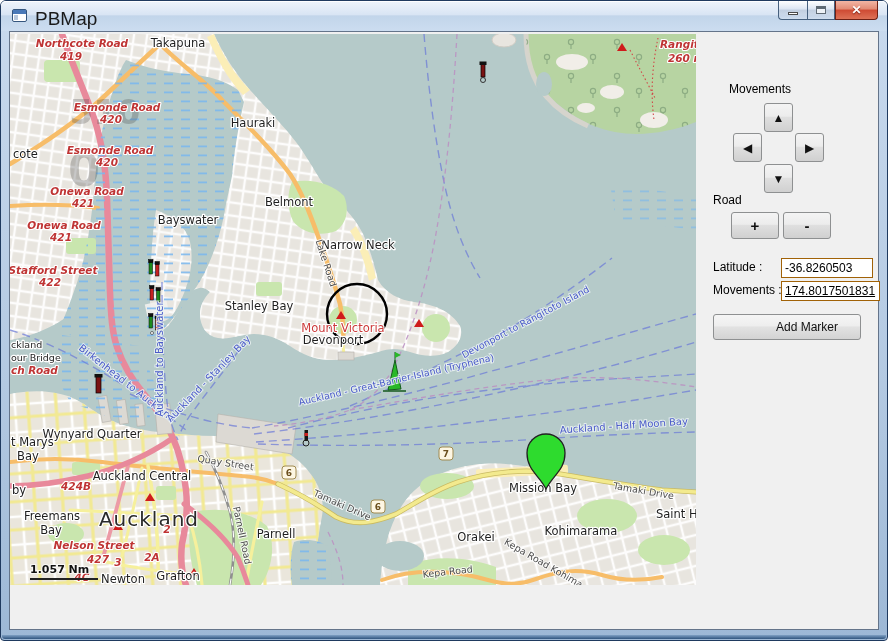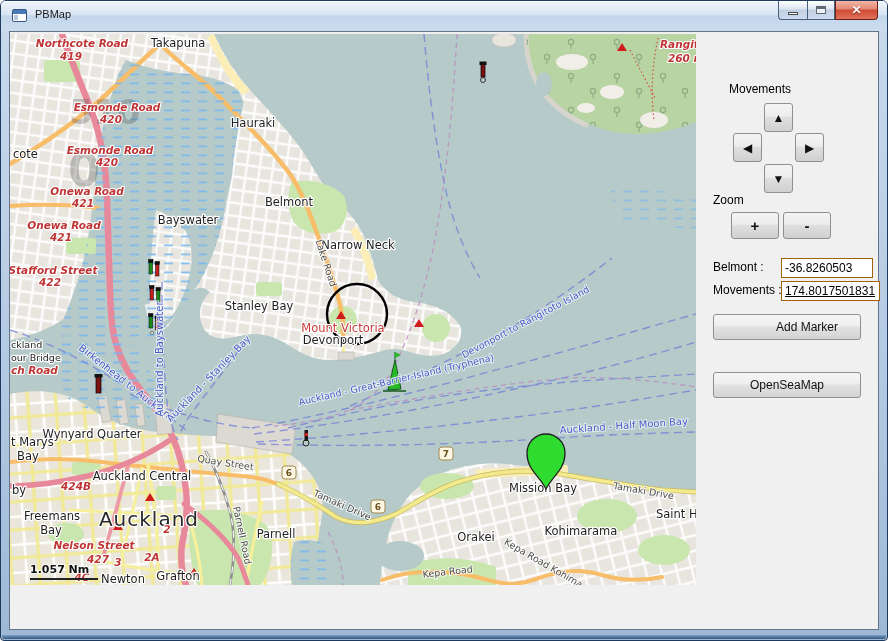--- a/index.html
+++ b/index.html
@@ -6,21 +6,21 @@
   #stage{position:relative;width:888px;height:641px;overflow:hidden;}
   
   .win{position:absolute;inset:0;border:1px solid #1f3a5f;border-radius:6px 6px 4px 4px;
        background:linear-gradient(180deg,#c9daee 0%,#b3c9e2 60%,#9db8d6 100%);box-sizing:border-box;}
   .titlebar{position:absolute;left:0;top:0;right:0;height:30px;border-radius:5px 5px 0 0;
        background:linear-gradient(180deg,#eef4fb 0%,#d9e5f4 45%,#c2d5ea 50%,#ccddf0 100%);
        box-shadow:inset 0 1px 0 rgba(255,255,255,.9);}
   .app-icon{position:absolute;left:11px;top:8px;width:15px;height:13px;border:1px solid #35567e;background:#fff;border-radius:2px;box-sizing:border-box;}
   .app-icon::before{content:"";position:absolute;left:0;top:0;right:0;height:4px;background:#4a79b8;}
   .app-icon::after{content:"";position:absolute;left:1px;top:5px;width:4px;bottom:1px;background:#b8c8dd;}
-  .title-text{position:absolute;left:34px;top:7px;font-size:11px;color:#1a1a1a;}
+  .title-text{position:absolute;left:34px;top:7px;font-size:19px;color:#1a1a1a;}
   .cap-btns{position:absolute;top:0;right:9px;height:20px;display:flex;}
   .cap-btn{height:19px;border:1px solid #46607e;border-top:none;box-sizing:border-box;
        background:linear-gradient(180deg,rgba(255,255,255,.95),rgba(216,226,240,.65) 45%,rgba(168,184,206,.55) 50%,rgba(212,224,240,.75));
        display:flex;align-items:center;justify-content:center;}
   .cap-btn.min{width:29px;border-radius:0 0 0 4px;border-right:none;}
   .cap-btn.max{width:28px;}
   .cap-btn.close{width:43px;border-radius:0 0 4px 0;border-color:#6e2014;
        background:linear-gradient(180deg,#f2b5a4,#e28a74 45%,#cf4a33 50%,#dd7257);}
   .glyph-min{width:10px;height:3px;background:#fdfdfd;border:1px solid #4a4a4a;box-sizing:border-box;margin-top:6px;}
   .glyph-max{width:10px;height:8px;border:1px solid #5f6a74;border-top:3px solid #5f6a74;background:rgba(255,255,255,.7);box-sizing:border-box;}
@@ -368,32 +368,31 @@
     <button class="abtn" style="left:723px;top:101px;">
           <span>◀</span>
         </button>
     <button class="abtn" style="left:785px;top:101px;">
           <span>▶</span>
         </button>
     <button class="abtn" style="left:754px;top:132px;">
           <span>▼</span>
         </button>
 
-    <div class="plabel" style="left:703px;top:161px;">Zoom</div>
+    <div class="plabel" style="left:703px;top:161px;">Road</div>
     <button class="zbtn" style="left:721px;top:180px;">
           <span>+</span>
         </button>
     <button class="zbtn" style="left:773px;top:180px;">
           <span>-</span>
         </button>
 
-    <div class="plabel" style="left:703px;top:228px;">Belmont :</div>
+    <div class="plabel" style="left:703px;top:228px;">Latitude :</div>
     <input class="tbox" style="left: 771px; top: 226px; width: 92px;" value="-36.8260503">
     <div class="plabel" style="left:703px;top:251px;">Movements :</div>
     <input class="tbox" style="left: 771px; top: 249px; width: 99px; text-decoration: underline;" value="174.8017501831">
 
     <button class="wbtn" style="left:703px;top:282px;padding-left:40px;">Add Marker</button>
-    <button class="wbtn" style="left:703px;top:340px;">OpenSeaMap</button>
   </div>
 
   <div class="frame-bottom-edge"></div>
  </div>
 </div>
 
 </body></html>

